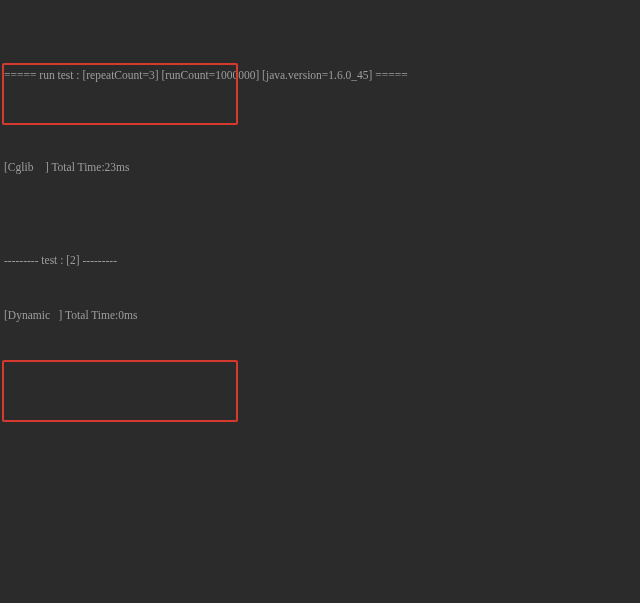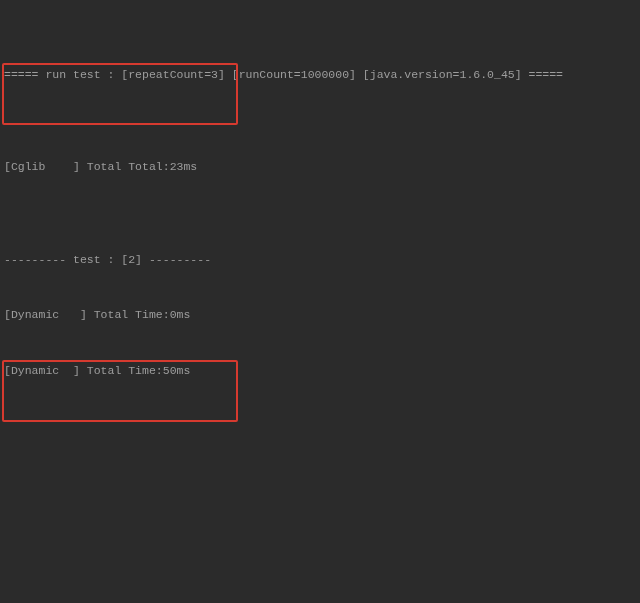--- a/index.html
+++ b/index.html
@@ -9,21 +9,21 @@
     height: 603px;
     background: #2b2b2b;
     overflow: hidden;
   }
   .terminal {
     box-sizing: border-box;
     width: 640px;
     height: 603px;
     padding: 10px 4px 10px 4px;
     background: #2b2b2b;
-    font-family: Liberation Mono, monospace;
+    font-family: Liberation Serif, serif;
     font-size: 11.5px;
     line-height: 18.5px;
     color: #9d9d9d;
     white-space: pre;
     position: relative;
   }
   .line {
     display: block;
     margin: 0;
     padding: 0;
@@ -54,26 +54,25 @@
   }
 </style>
 </head>
 <body>
 
 <div class="terminal">
 
   <span class="line">===== run test : [repeatCount=3] [runCount=1000000] [java.version=1.6.0_45] =====</span>
   <span class="blank"></span>
 
-  <span class="line">[Cglib    ] Total Total:23ms</span>
+  <span class="line">[Cglib    ] Total Time:23ms</span>
   <span class="blank"></span>
 
   <span class="line">--------- test : [2] ---------</span>
   <span class="line">[Dynamic   ] Total Time:0ms</span>
-  <span class="line">[Dynamic  ] Total Time:50ms</span>
   <span class="blank"></span>
 
   
   
   
   
   <span class="blank"></span>
 
   
   <span class="blank"></span>

